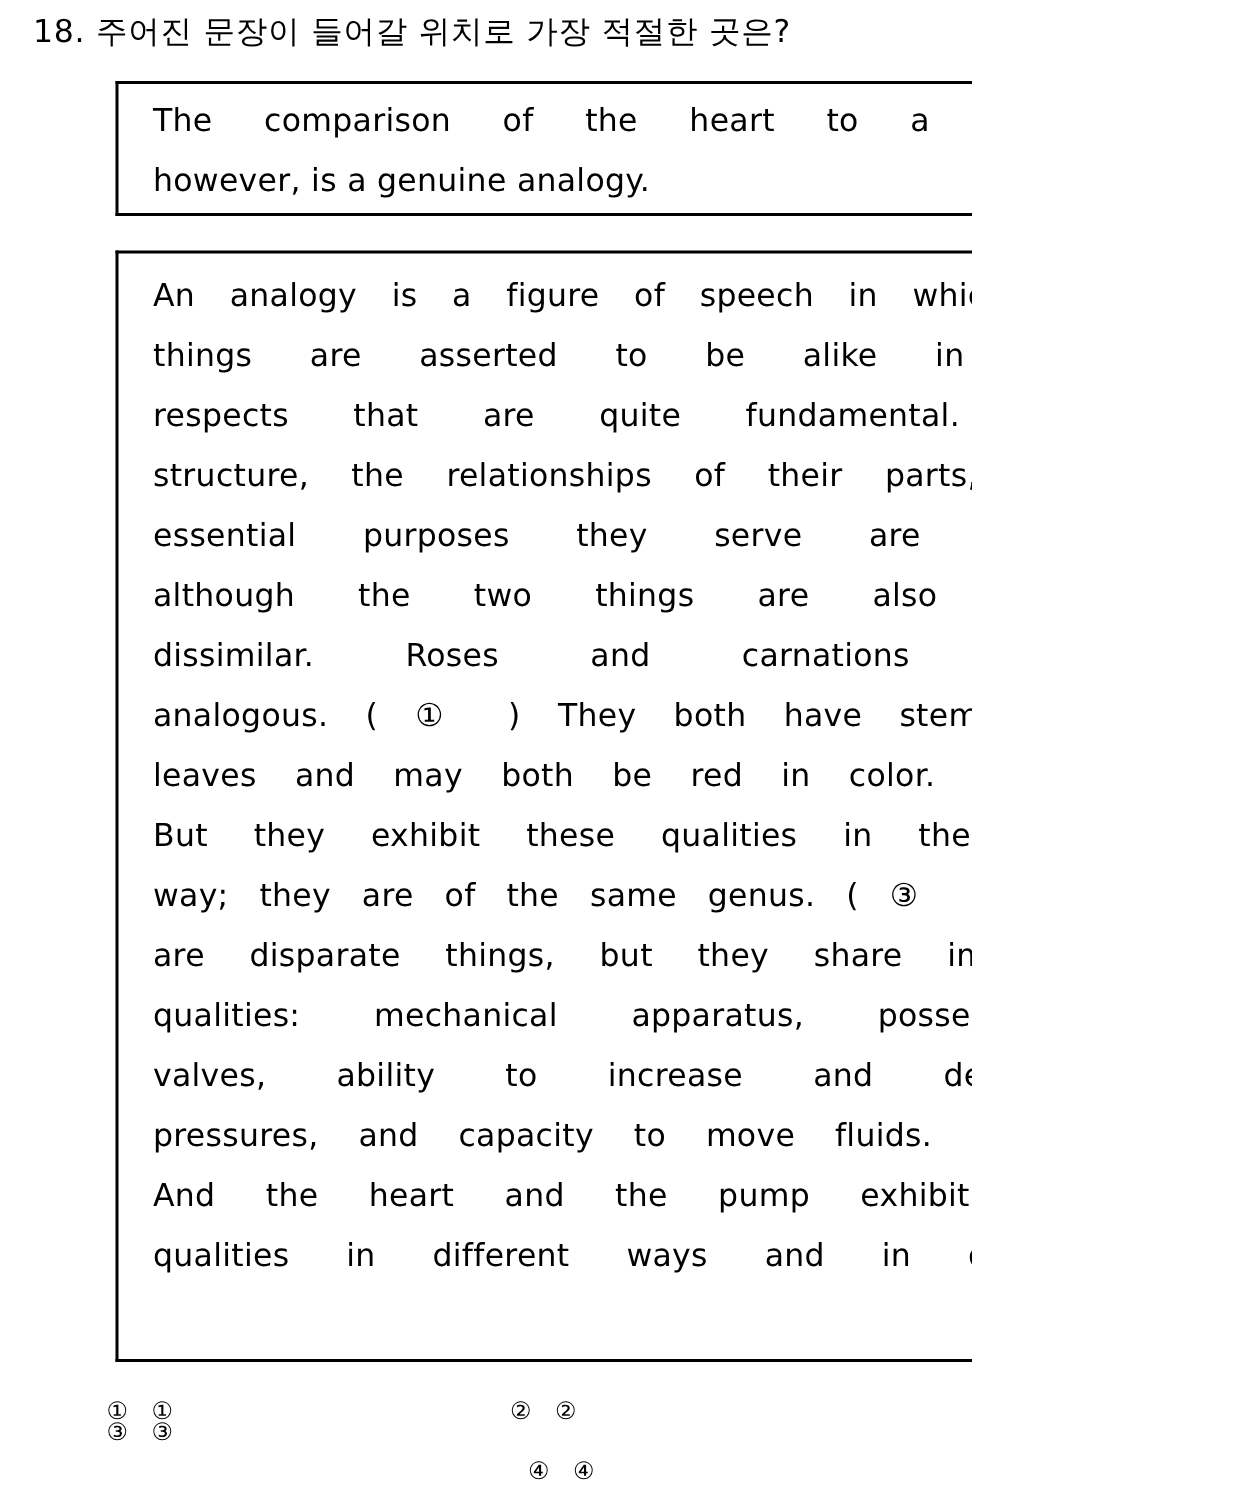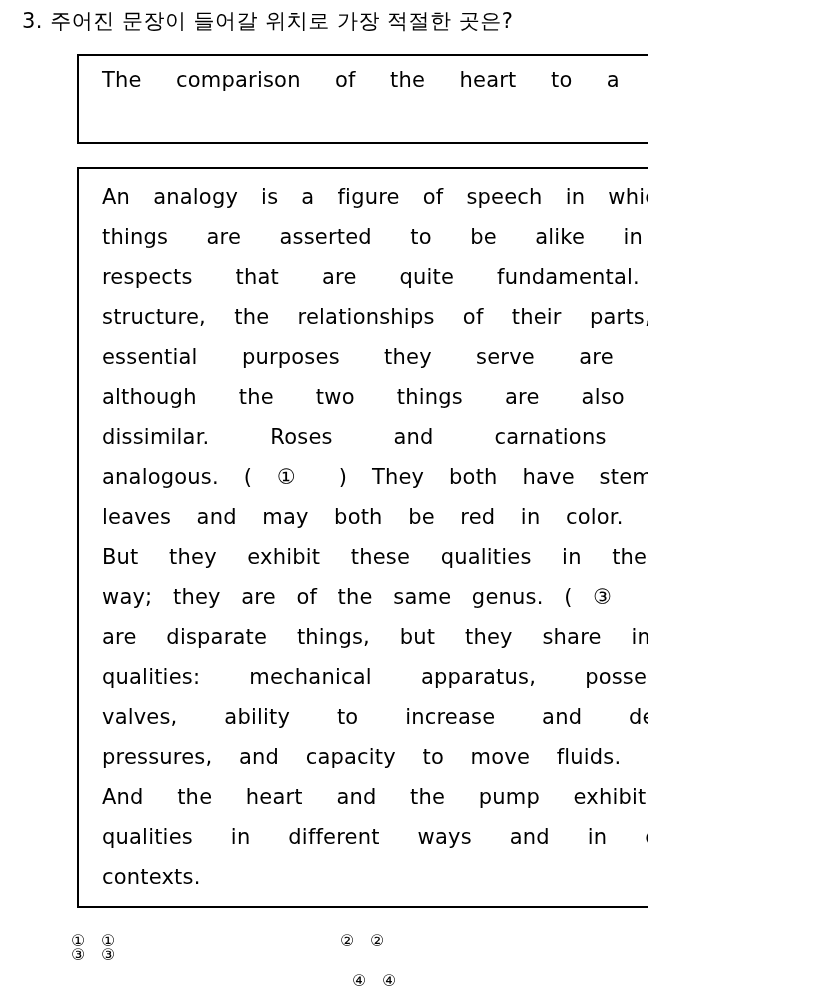--- a/index.html
+++ b/index.html
@@ -33,46 +33,46 @@
     .given-box .line { width: 600px; }
     .choices { position: absolute; left: 0; top: 0; }
     .choice {
       position: absolute; font-size: 16px; line-height: 28px; white-space: nowrap;
     }
     .choice .num { display: inline-block; width: 30px; }
   </style>
 </head>
 <body>
 
-<div class="question-title">3. 주어진 문장이 들어갈 위치로 가장 적절한 곳은?</div>
+<div class="question-title">18. 주어진 문장이 들어갈 위치로 가장 적절한 곳은?</div>
 
 <div class="clip">
   <div class="given-box">
     <div class="line" style="top:4px">The comparison of the heart to a pum</div>
+    <div class="line last" style="top:44px">however, is a genuine analogy.</div>
   </div>
 
   <div class="passage-box">
     <div class="line" style="top:8px">An analogy is a figure of speech in which t</div>
     <div class="line" style="top:48px">things are asserted to be alike in m</div>
     <div class="line" style="top:88px">respects that are quite fundamental. Tl</div>
     <div class="line" style="top:128px">structure, the relationships of their parts, or</div>
     <div class="line" style="top:168px">essential purposes they serve are simi</div>
     <div class="line" style="top:208px">although the two things are also gre</div>
     <div class="line" style="top:248px">dissimilar. Roses and carnations are</div>
     <div class="line" style="top:288px">analogous. ( ① ) They both have stems a</div>
     <div class="line" style="top:328px">leaves and may both be red in color. ( ②</div>
     <div class="line" style="top:368px">But they exhibit these qualities in the sa</div>
     <div class="line" style="top:408px">way; they are of the same genus. ( ③ ) Th</div>
     <div class="line" style="top:448px">are disparate things, but they share import</div>
     <div class="line" style="top:488px">qualities: mechanical apparatus, possession</div>
     <div class="line" style="top:528px">valves, ability to increase and decrea</div>
     <div class="line" style="top:568px">pressures, and capacity to move fluids. ( ④</div>
     <div class="line" style="top:608px">And the heart and the pump exhibit th</div>
     <div class="line" style="top:648px">qualities in different ways and in differ</div>
-    <div class="line last" style="top:688px">contexts.</div>
   </div>
 </div>
 
 <div class="choices">
   <div class="choice" style="left:71px; top:927px">
     <span class="num">①</span><span>①</span>
   </div>
   <div class="choice" style="left:340px; top:927px">
     <span class="num">②</span><span>②</span>
   </div>

